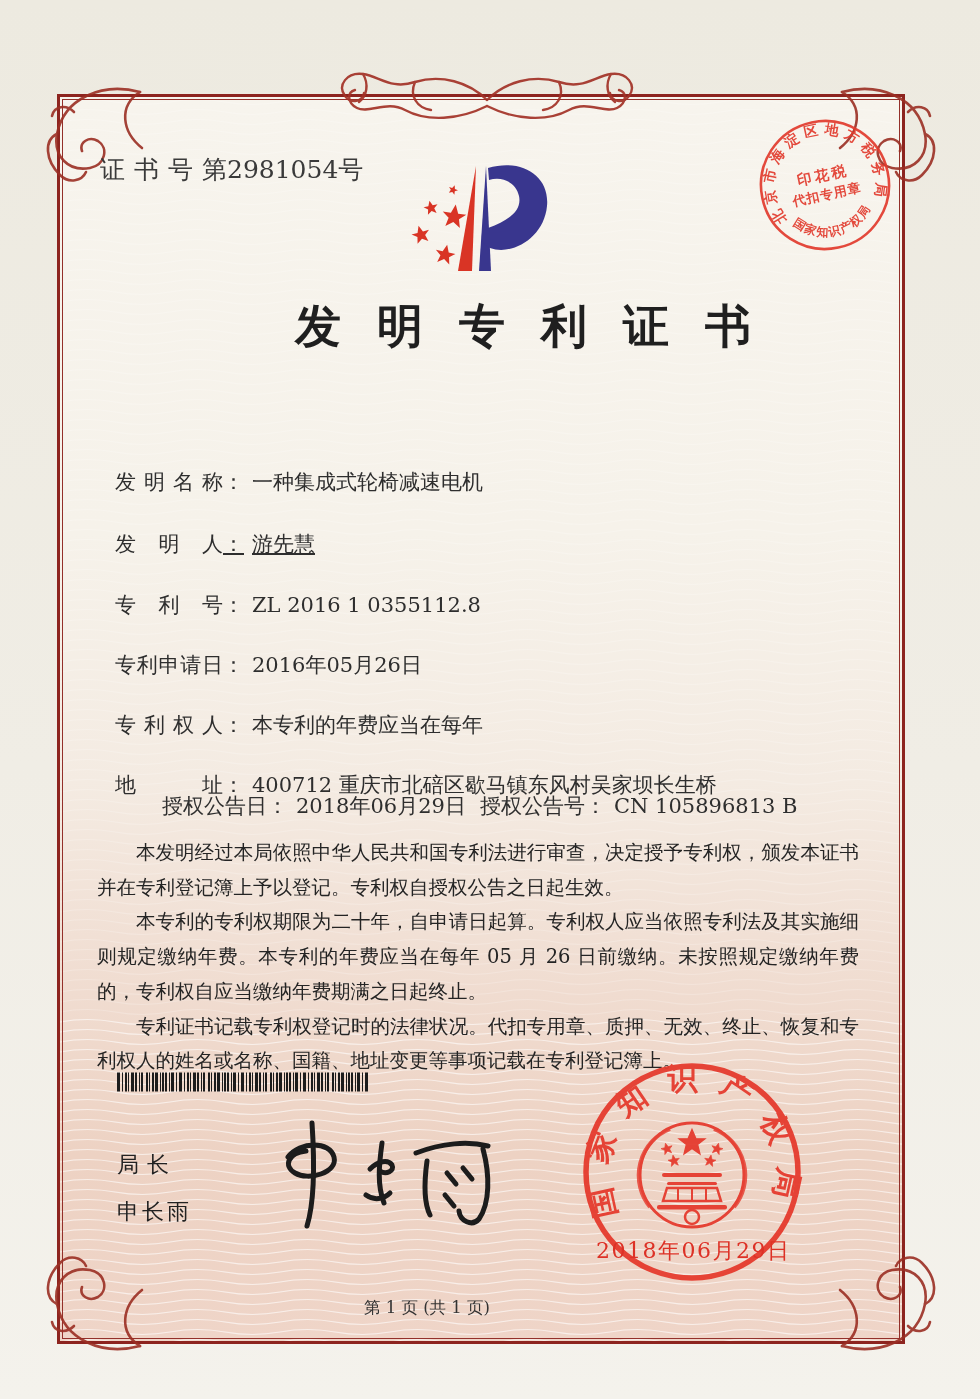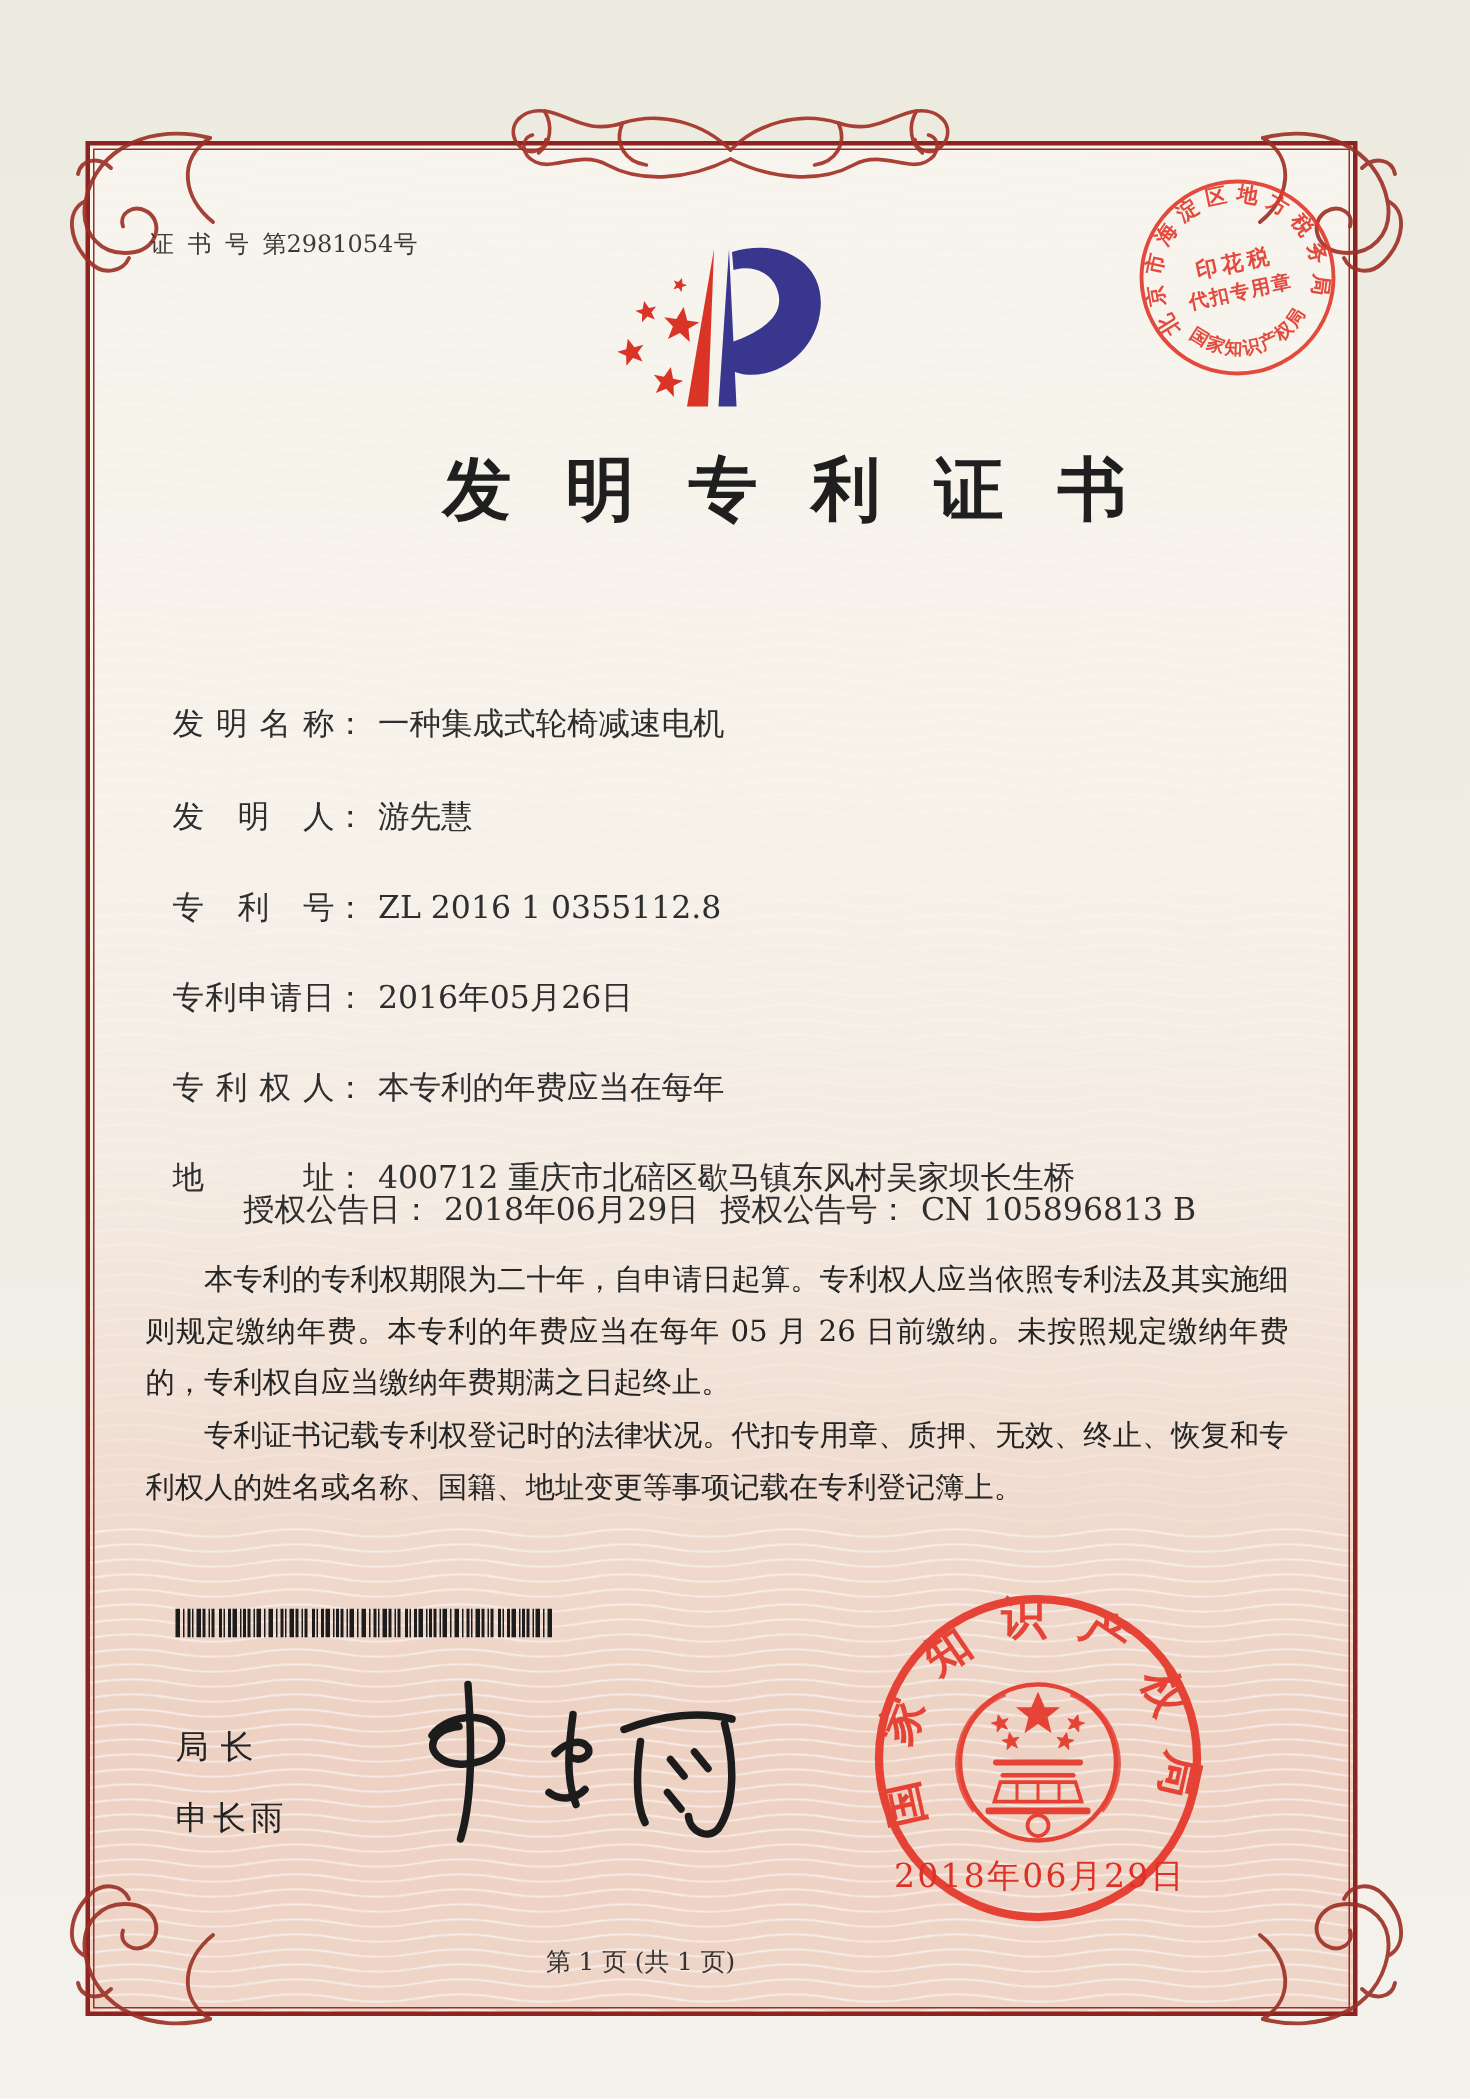--- a/index.html
+++ b/index.html
@@ -20,21 +20,21 @@
   .border-outer{
     left:57px;top:94px;width:842px;height:1244px;z-index:4;
     border:3px solid #8d241f;pointer-events:none;
   }
   .border-inner{
     position:absolute;left:2px;top:2px;right:2px;bottom:2px;
     border:1px solid #93302a;
   }
   .ornament{z-index:4;pointer-events:none;}
   .content{z-index:5;}
-  .certno{left:100px;top:153px;font-size:16px;color:#3a3a3a;}
+  .certno{left:100px;top:153px;font-size:25px;color:#3a3a3a;}
   .certno .lbl{letter-spacing:9px;}
   .title{
     left:57px;width:932px;top:296px;text-align:center;
     font-size:46px;font-weight:bold;color:#1f1f1f;
     letter-spacing:36px;text-indent:36px;
   }
   .frow{left:115px;font-size:21px;color:#2e2e2e;white-space:nowrap;}
   .flabel{display:inline-block;width:108px;text-align:justify;text-align-last:justify;vertical-align:bottom;margin-top:36px;}
   .fcolon{margin-right:8px;}
   .grant2{left:480px;}
@@ -152,21 +152,21 @@
 
 <div class="abs content certno">
   <span class="lbl">证书号</span><span>第2981054号</span>
 </div>
 
 <div class="abs content title">发明专利证书</div>
 
 <div class="abs content frow" style="top:432px;">
   <span class="flabel">发明名称</span><span class="fcolon">：</span><span>一种集成式轮椅减速电机</span>
 </div>
-<div class="abs content frow" style="top:494px;">
+<div class="abs content frow" style="top:494px;text-decoration:underline;">
   <span class="flabel">发明人</span><span class="fcolon">：</span><span>游先慧</span>
 </div>
 <div class="abs content frow" style="top:555px;">
   <span class="flabel">专利号</span><span class="fcolon">：</span><span>ZL 2016 1 0355112.8</span>
 </div>
 <div class="abs content frow" style="top:615px;">
   <span class="flabel">专利申请日</span><span class="fcolon">：</span><span>2016年05月26日</span>
 </div>
 <div class="abs content frow" style="top:675px;">
   <span class="flabel">专利权人</span><span class="fcolon">：</span><span>本专利的年费应当在每年</span>
@@ -176,20 +176,21 @@
 </div>
 
 <div class="abs content frow" style="top:792px;margin-left:47px;">
   <span>授权公告日</span><span class="fcolon">：</span><span>2018年06月29日</span>
 </div>
 <div class="abs content frow grant2" style="top:792px;">
   <span>授权公告号</span><span class="fcolon">：</span><span>CN 105896813 B</span>
 </div>
 
 <div class="abs content paras">
+  <p>本发明经过本局依照中华人民共和国专利法进行审查，决定授予专利权，颁发本证书并在专利登记簿上予以登记。专利权自授权公告之日起生效。</p>
   <p>本专利的专利权期限为二十年，自申请日起算。专利权人应当依照专利法及其实施细则规定缴纳年费。本专利的年费应当在每年 05 月 26 日前缴纳。未按照规定缴纳年费的，专利权自应当缴纳年费期满之日起终止。</p>
   <p>专利证书记载专利权登记时的法律状况。代扣专用章、质押、无效、终止、恢复和专利权人的姓名或名称、国籍、地址变更等事项记载在专利登记簿上。</p>
 </div>
 
 <svg class="abs content" style="left:114px;top:1072px;" width="258" height="20">
   <line x1="3" y1="10" x2="255" y2="10" stroke="#1c1c1c" stroke-width="19" stroke-dasharray="3 2 1 2 2 1 1 2 3 1 2 2 1 1 2 3 2 1 1 2 2 1 3 2 1 1 2 1 2 2 1 1 3 2 1 2"></line>
 </svg>
 
 <div class="abs content director dir-role">局长</div>
 <div class="abs content director dir-name">申长雨</div>

